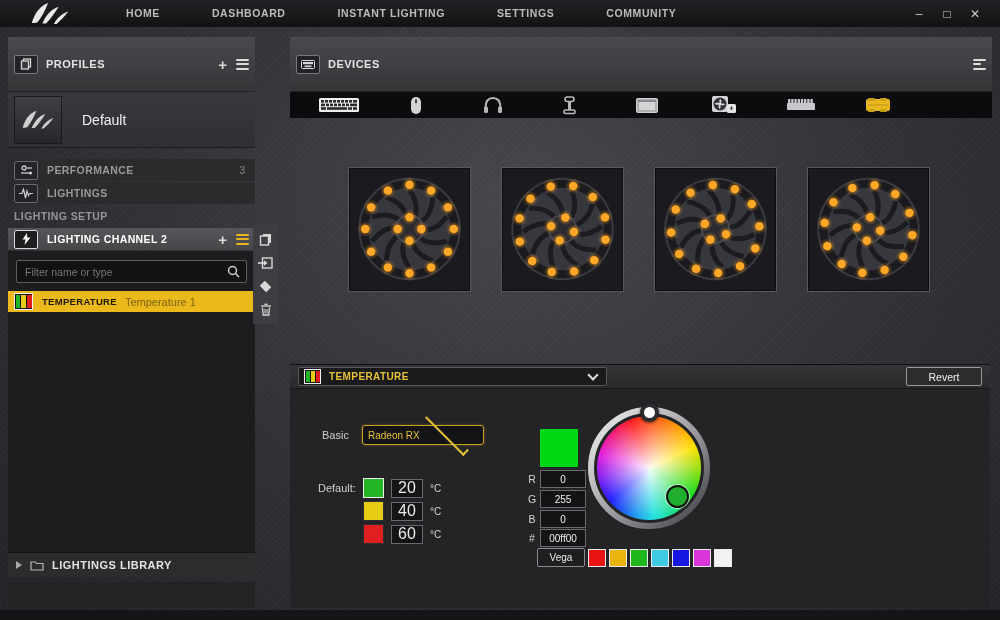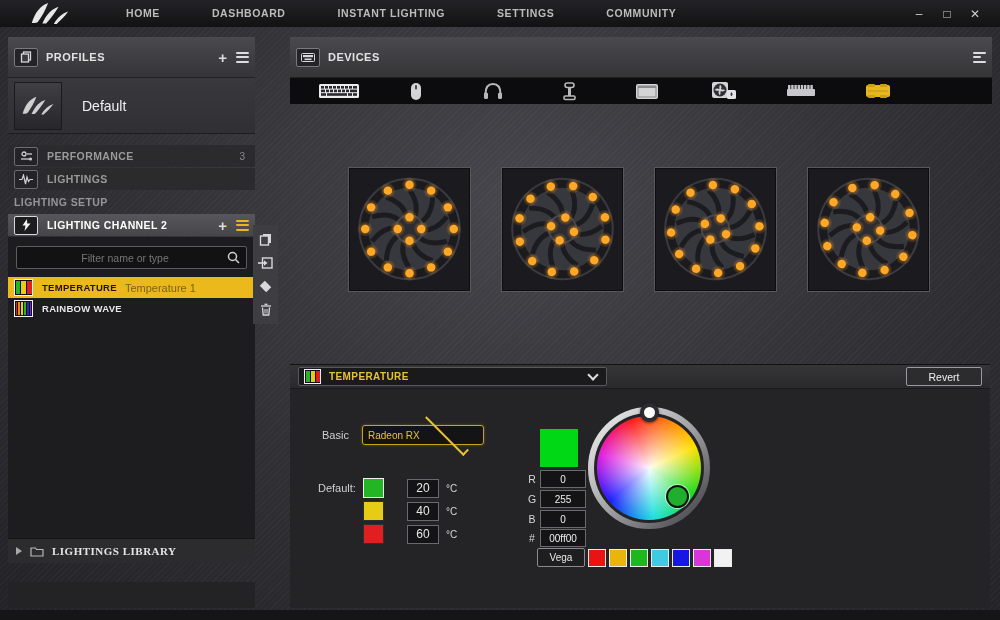--- a/index.html
+++ b/index.html
@@ -16,21 +16,21 @@
                font-size:12px;color:#cfcfcf;}
   .winbtn{width:14px;text-align:center;}
   
   .mainbg{position:absolute;left:0;top:27px;width:1000px;height:583px;
           background:
             repeating-linear-gradient(315deg,rgba(255,255,255,.03) 0 1px,rgba(0,0,0,0) 1px 4px),
             radial-gradient(ellipse at 52% 30%,#46464c 0%,#313136 50%,#232327 100%);}
   
   .side{position:absolute;left:8px;top:37px;width:247px;z-index:10;}
   .panel-head{height:24px;background:linear-gradient(180deg,#4a4a4e,#353538);
-              display:flex;align-items:center;padding:8px 6px;border-bottom:1px solid #222;}
+              display:flex;align-items:center;padding:15px 6px;border-bottom:1px solid #222;}
   .panel-head .hicon-box{width:22px;height:17px;border:1px solid #7a7a7e;border-radius:2px;
               background:#242428;display:flex;align-items:center;justify-content:center;margin-right:8px;}
   .panel-title{font-size:11px;font-weight:bold;letter-spacing:.5px;color:#e2e2e2;flex:1;}
   .plus{font-size:15px;color:#ddd;margin-right:9px;font-weight:bold;line-height:1;}
   .bars i{display:block;width:13px;height:2px;background:currentColor;margin:2.5px 0;border-radius:1px;}
   .bars{color:#ddd;display:inline-block;}
   .bars.sort i:nth-child(2){width:8px;}
   .bars.yellow{color:#e8b61e;}
   .profile-row{height:55px;background:linear-gradient(180deg,#39393d,#303034);
                display:flex;align-items:center;border-bottom:1px solid #1d1d1f;}
@@ -45,34 +45,34 @@
   .srow .rbadge{font-size:10px;color:#8a8a8c;margin-right:4px;}
   .srow.section{background:transparent;}
   .srow.section .rlabel{color:#96969a;}
   .srow.selected{background:linear-gradient(180deg,#57575b,#464649);}
   .srow.selected .rlabel{color:#fff;}
   .srow.selected .ricon{border-color:#d8d8dc;background:#1d1d20;}
   .side-lower{background:#1d1d1f;padding-top:9px;min-height:300px;position:relative;}
   .filter-wrap{margin:0 8px;height:21px;background:#121214;border:1px solid #5c5c60;border-radius:2px;
                display:flex;align-items:center;padding:0 6px;}
   .filter-wrap input{flex:1;background:transparent;border:none;outline:none;color:#cfcfcf;
-               font-size:10.5px;font-family:"Liberation Sans",sans-serif;text-align:center;}
+               font-size:10.5px;font-family:"Liberation Sans",sans-serif;}
   .fx-list{margin-top:8px;}
   .fx-row{height:21px;display:flex;align-items:center;padding:0 6px;background:#1d1d1f;}
   .fx-row.selected{background:#ecb91d;}
   .fx-swatch{width:17px;height:15px;border:1px solid #f2f2f2;background:#111;display:flex;margin-right:9px;flex:0 0 auto;}
   .fx-swatch i{flex:1;margin:1px .5px;}
   .fx-label{font-size:9.5px;font-weight:bold;letter-spacing:.3px;color:#e8e8e8;}
   .fx-row.selected .fx-label{color:#1e1800;}
   .fx-sub{font-size:11px;color:#7a6410;margin-left:8px;}
   .library-row{position:absolute;left:0;right:0;bottom:0;height:24px;background:#2c2c2f;
                display:flex;align-items:center;padding:0 8px;border-top:1px solid #151517;}
   .tri-right{width:0;height:0;border-left:6px solid #a8a8aa;border-top:4px solid transparent;
              border-bottom:4px solid transparent;margin-right:8px;}
-  .library-label{font-size:11px;font-weight:bold;letter-spacing:.5px;color:#e4e4e4;margin-left:8px;font-family:Liberation Serif, serif;}
+  .library-label{font-size:11px;font-weight:bold;letter-spacing:.5px;color:#e4e4e4;margin-left:8px;}
   .side-footer{position:absolute;left:8px;top:582px;width:247px;height:26px;background:#232326;z-index:10;}
   
   .toolcol{position:absolute;left:253px;top:225px;width:25px;height:93px;background:#3e3e42;z-index:12;
            display:flex;flex-direction:column;align-items:center;justify-content:space-around;padding:3px 0;}
   .toolcol .tbtn{width:17px;height:17px;display:flex;align-items:center;justify-content:center;color:#d8d8d8;}
   .diamond{width:9px;height:9px;background:#d8d8d8;transform:rotate(45deg) scale(1,.8);}
   
   .devices{position:absolute;left:290px;top:37px;width:702px;z-index:10;}
   .dev-icons{height:26px;background:#0c0c0e;display:flex;align-items:center;padding:0 10px;gap:0;}
   .dev-slot{width:77px;display:flex;align-items:center;justify-content:center;height:26px;}
@@ -95,22 +95,22 @@
               border-radius:2px;color:#f0f0f0;font-size:10.5px;display:flex;align-items:center;justify-content:center;}
   .fxbody{position:relative;height:219px;}
   .flabel{position:absolute;font-size:11px;color:#cfcfcf;}
   .sensor-dd{position:absolute;left:72px;top:36px;width:110px;height:18px;background:#141416;
              border:1px solid #c9a21c;border-radius:3px;display:flex;align-items:center;padding:0 5px;
              box-shadow:0 0 3px rgba(230,180,30,.35);}
   .sensor-dd span{flex:1;font-size:10px;color:#e6c235;white-space:nowrap;overflow:hidden;}
   .stop-row{position:absolute;display:flex;align-items:center;}
   .stop-swatch{width:19px;height:18px;border:1px solid #2f2f33;}
   .stop-swatch.sel{border:1px solid #f0f0f0;}
-  .tin{width:26px;height:15px;background:#141416;border:1px solid #6a6a6e;color:#e8e8e8;font-size:12px;
-       text-align:center;font-family:"Liberation Sans",sans-serif;margin-left:23px;}
+  .tin{width:26px;height:15px;background:#141416;border:1px solid #6a6a6e;color:#e8e8e8;font-size:16px;
+       text-align:center;font-family:"Liberation Sans",sans-serif;margin-left:7px;}
   .degc{font-size:10px;color:#d8d8d8;margin-left:7px;}
   .bigswatch{position:absolute;left:250px;top:40px;width:38px;height:38px;}
   .rgbrow{position:absolute;display:flex;align-items:center;}
   .rgbl{width:10px;font-size:10.5px;color:#d8d8d8;text-align:center;margin-right:3px;}
   .rin{width:40px;height:14px;background:#141416;border:1px solid #6a6a6e;color:#eee;font-size:10px;
        text-align:center;font-family:"Liberation Sans",sans-serif;}
   .basic-btn{position:absolute;left:247px;top:159px;width:46px;height:17px;background:#1e1e21;
              border:1px solid #8a8a8e;border-radius:2px;color:#e8e8e8;font-size:10px;
              display:flex;align-items:center;justify-content:center;}
   .wheel{position:absolute;left:296px;top:16px;width:126px;height:126px;}
@@ -292,31 +292,20 @@
       <div class="fx-list">
         <div class="fx-row selected">
           <span class="fx-swatch">
             <i style="background:#23b523"></i>
               <i style="background:#e6cc14"></i>
               <i style="background:#e02020"></i>
           </span>
           <span class="fx-label">TEMPERATURE</span>
           <span class="fx-sub">Temperature 1</span>
         </div>
-        <div class="fx-row">
-          <span class="fx-swatch">
-            <i style="background:#e02020"></i>
-              <i style="background:#e88c10"></i>
-              <i style="background:#e6d014"></i>
-              <i style="background:#1eb81e"></i>
-              <i style="background:#2020dd"></i>
-              <i style="background:#8820cc"></i>
-          </span>
-          <span class="fx-label">RAINBOW WAVE</span>
-        </div>
       </div>
       <div class="library-row">
         <span class="tri-right"></span>
         <svg width="14" height="11" viewBox="0 0 14 11">
           <path d="M1 2.5 L1 10 L13 10 L13 3.5 L6.5 3.5 L5.5 2 L1 2 Z" fill="none" stroke="#b8b8ba" stroke-width="1.2"></path>
         </svg>
         <span class="library-label">LIGHTINGS LIBRARY</span>
       </div>
     </div>
   </div>

